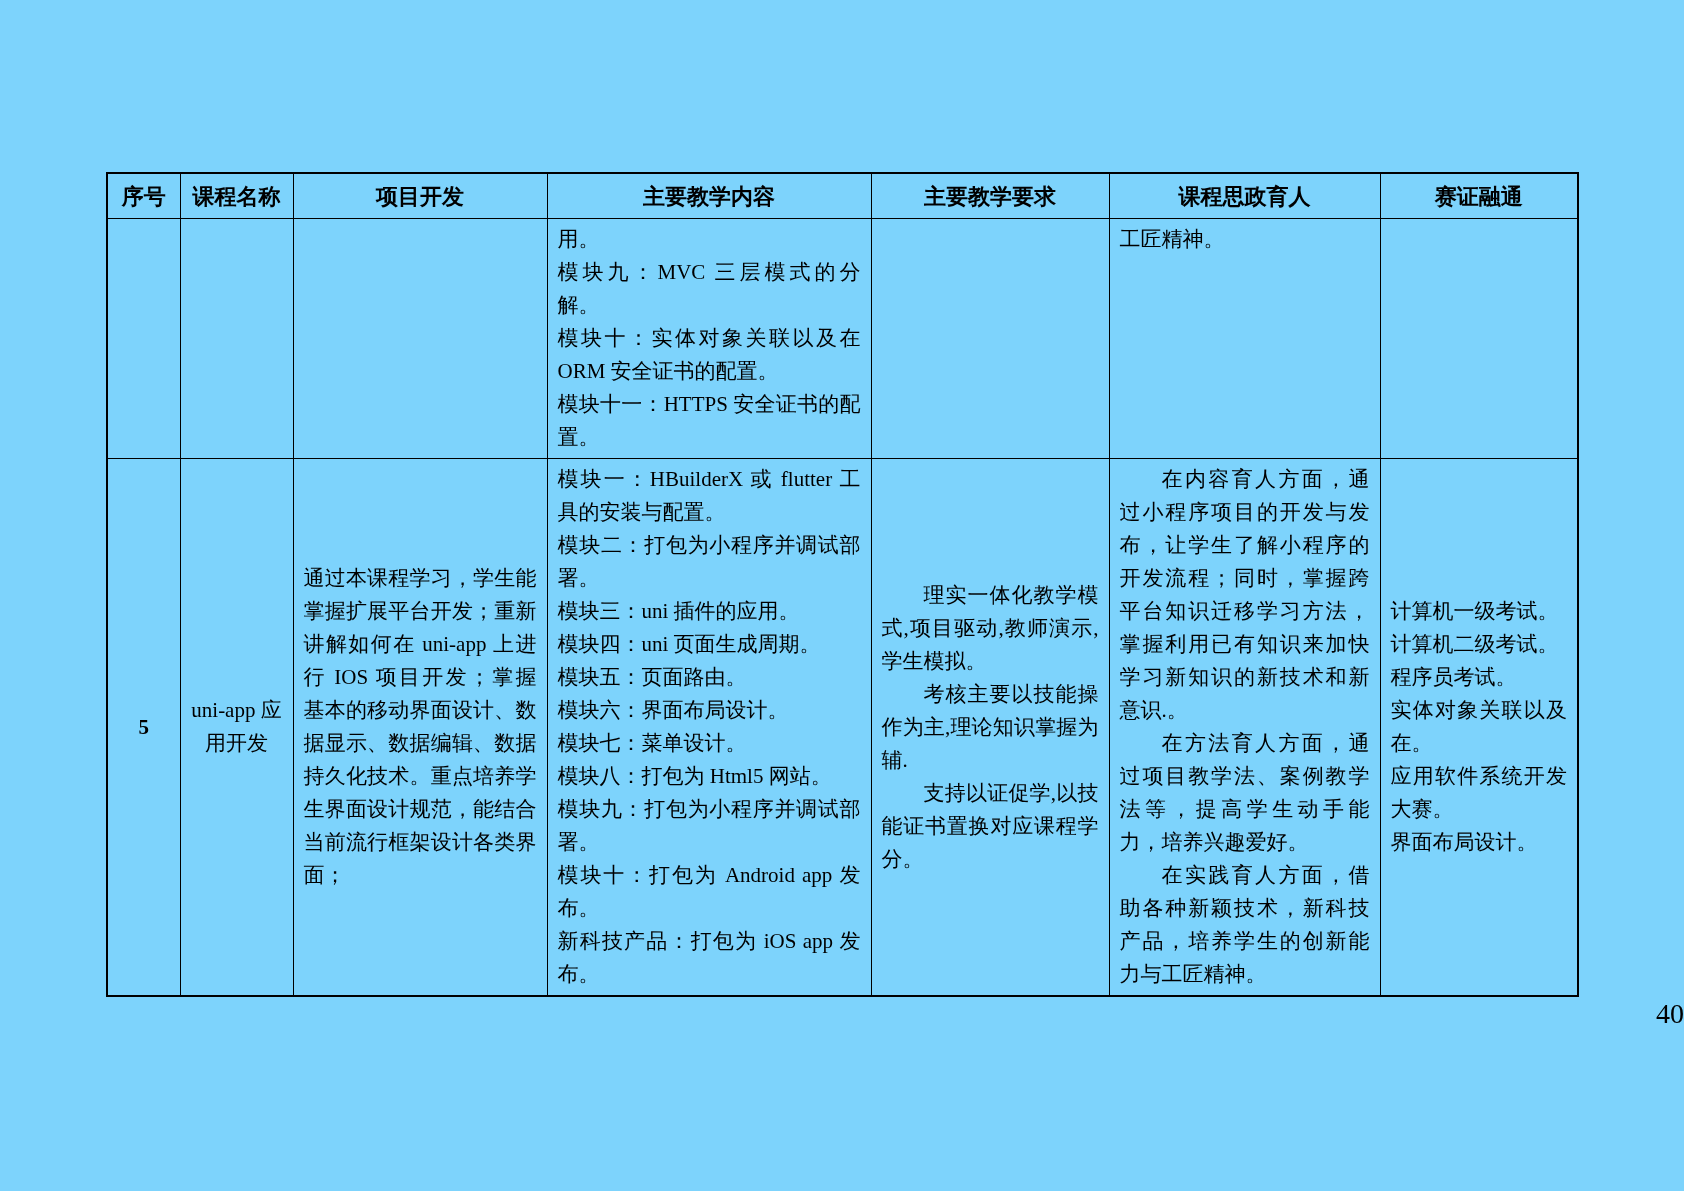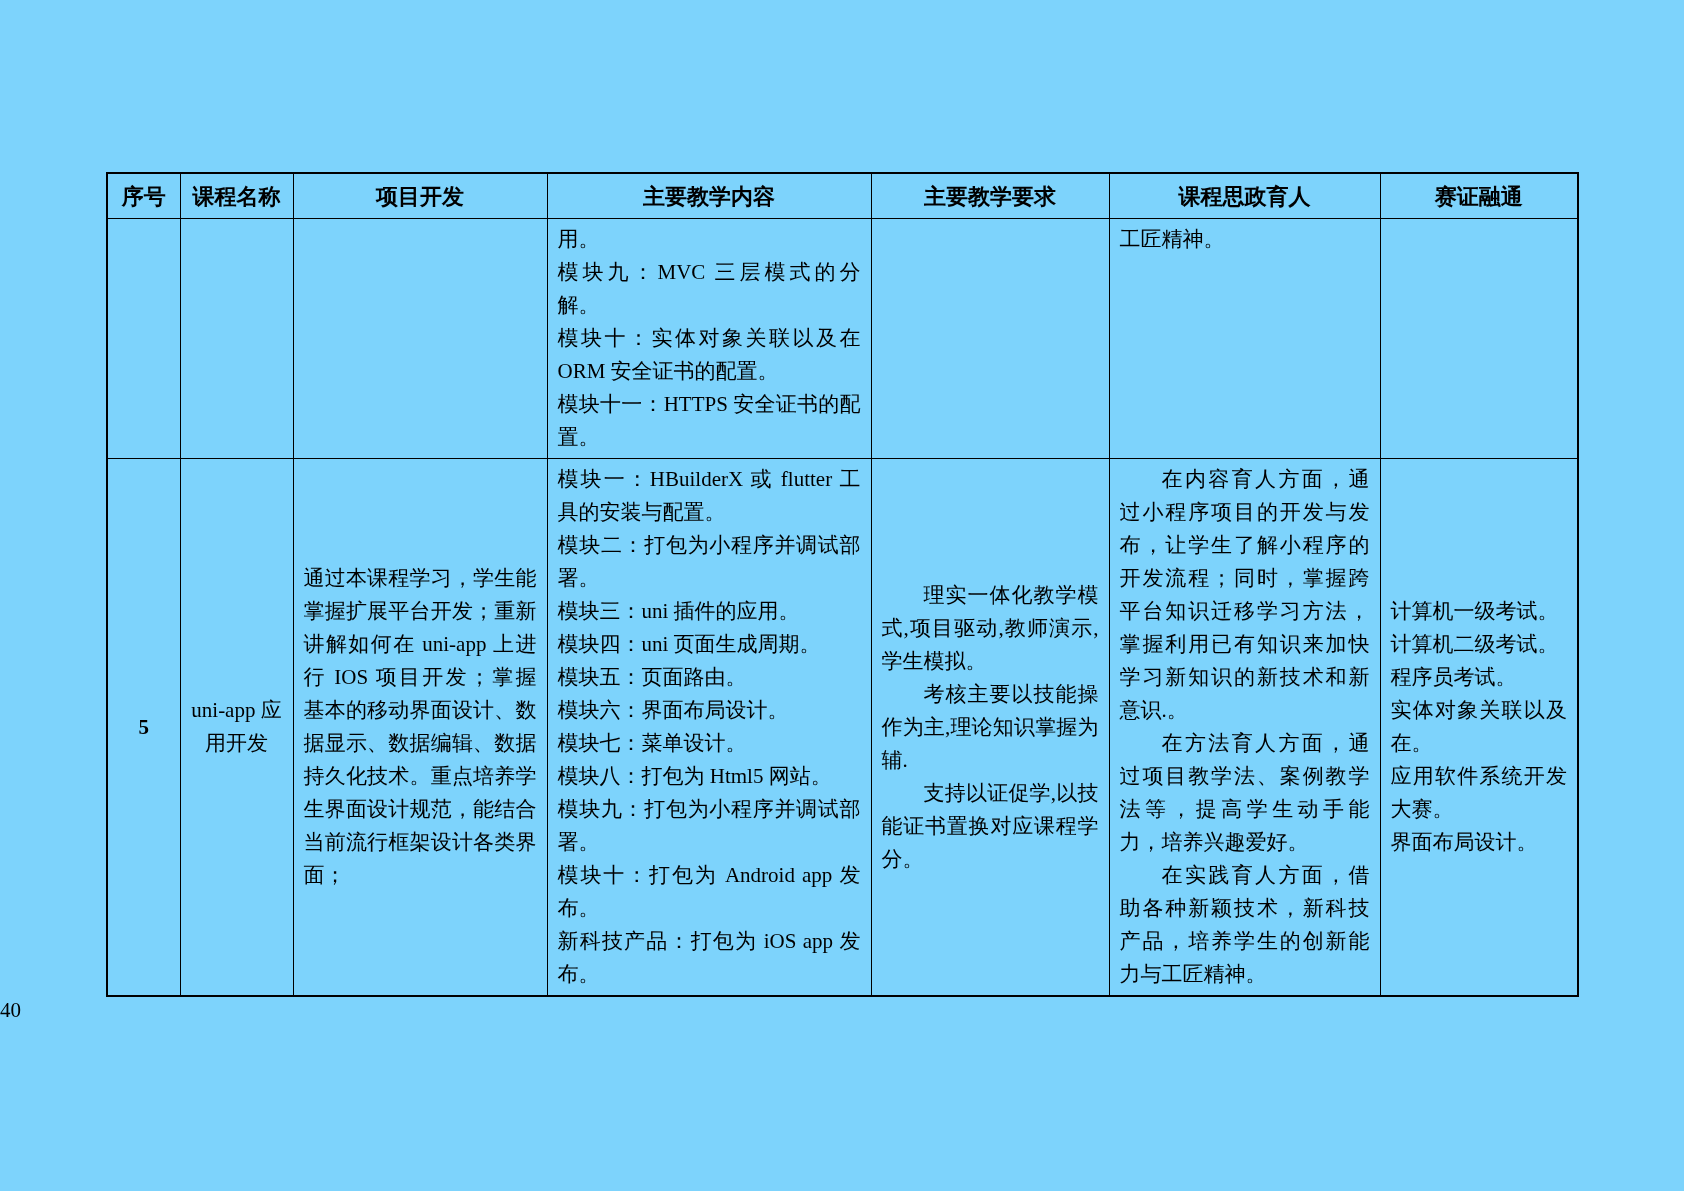--- a/index.html
+++ b/index.html
@@ -56,22 +56,22 @@
   .xh {
     text-align: center;
     font-weight: bold;
     vertical-align: middle;
   }
   .page-number {
     position: absolute;
     top: 998px;
     left: 0;
     width: 1684px;
-    text-align: left;
-    font-size: 21px;
+    text-align: right;
+    font-size: 28px;
   }
 </style>
 </head>
 <body>
 
 <div class="page">
 
   <table class="course-table">
     <colgroup>
       <col style="width:73px">

